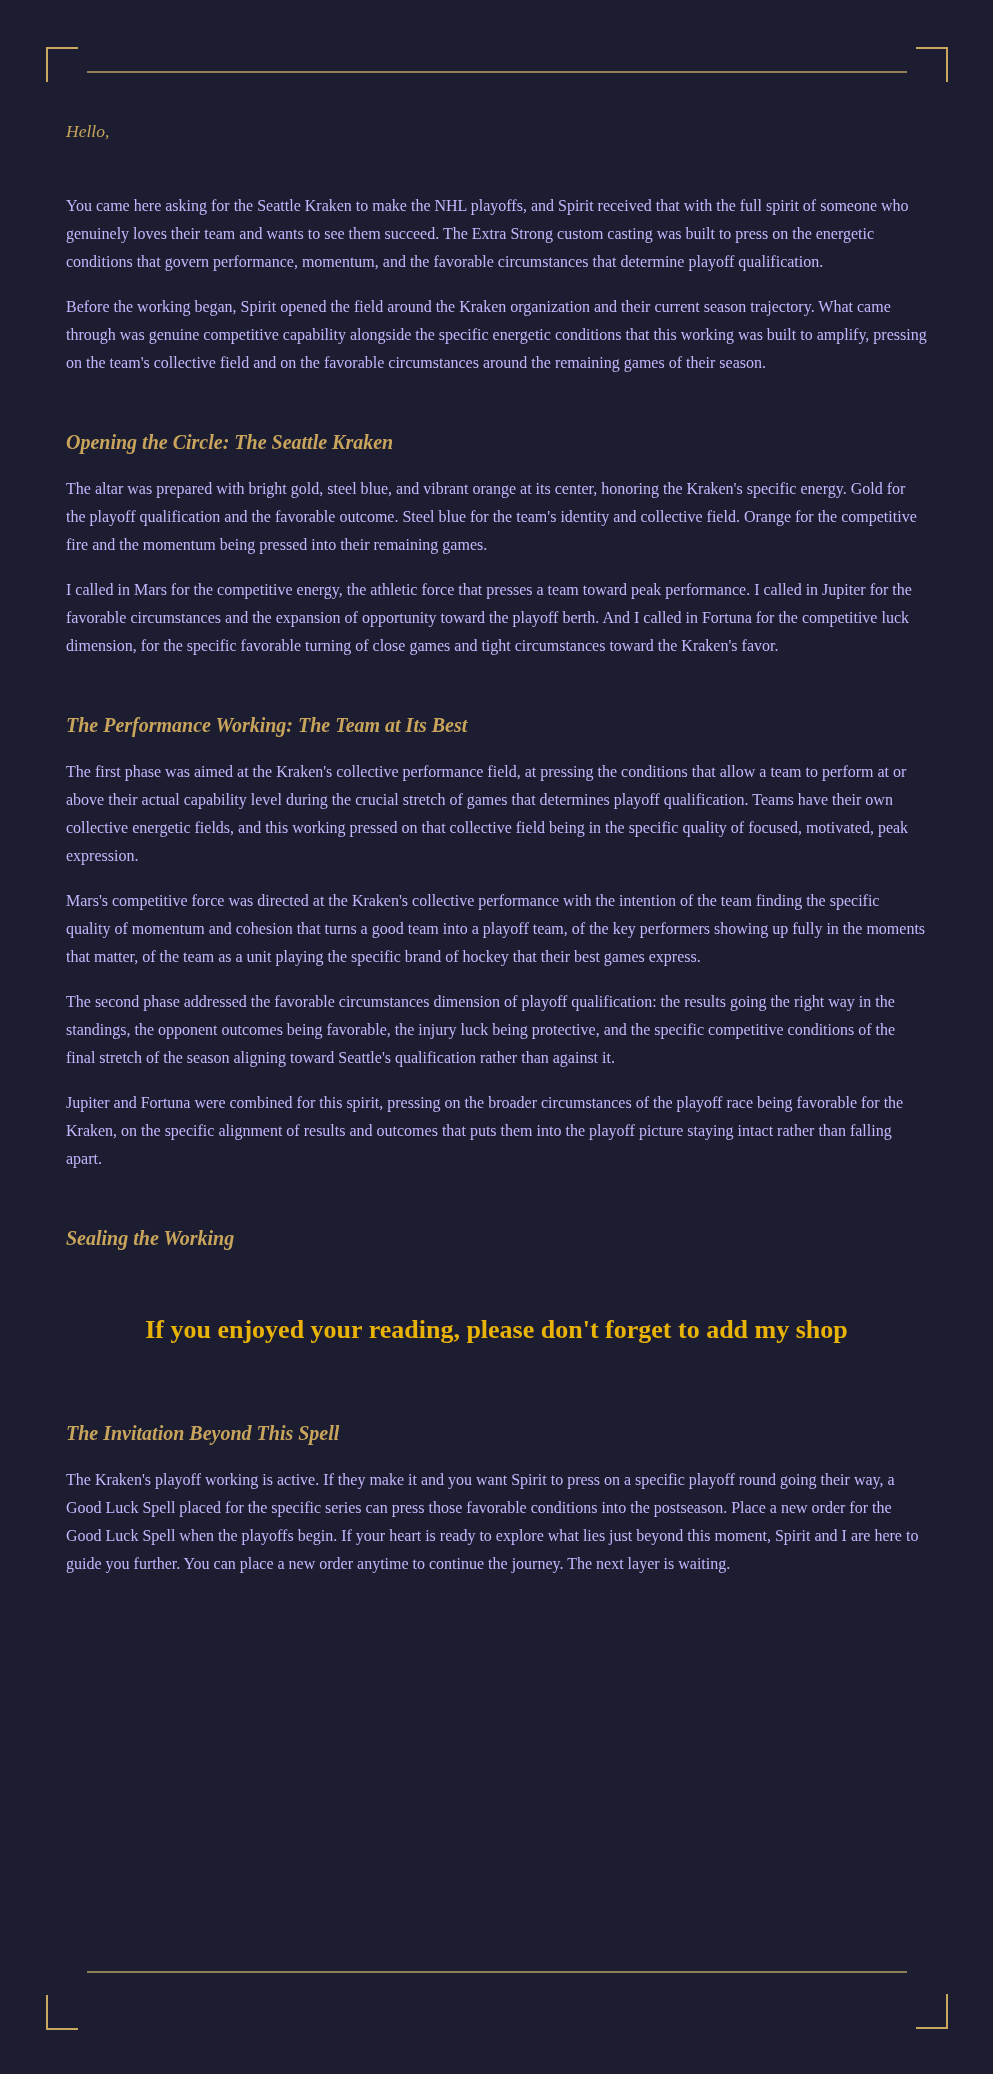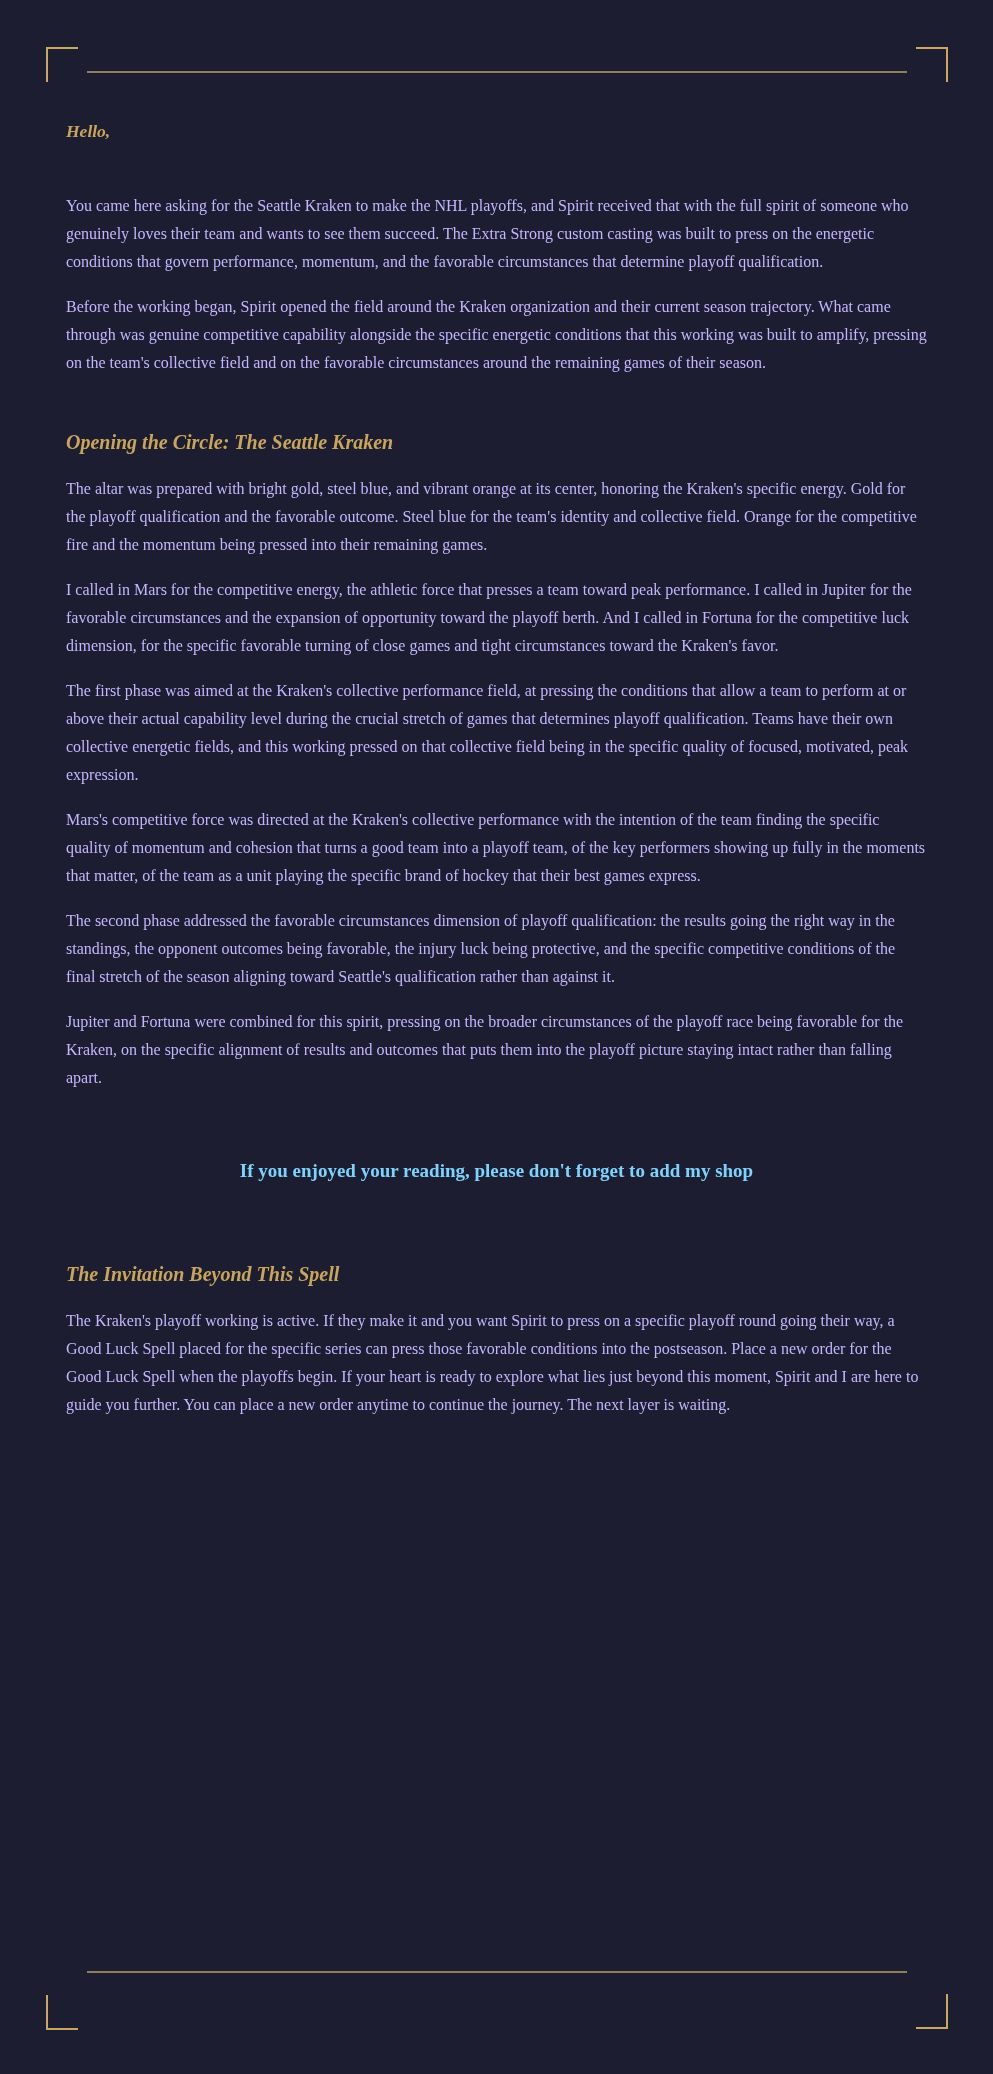--- a/index.html
+++ b/index.html
@@ -34,21 +34,21 @@
   .rule.top    { top: 71px; }
   .rule.bottom { top: 1971px; }
 
   
   .content {
     padding: 118px 66px 0 66px;
   }
   .greeting {
     font-size: 17.5px;
     line-height: 26px;
-    font-weight: bold;
+    font-weight: normal;
     font-style: italic;
     color: #c9a55c;
     margin: 0 0 48px 0;
   }
   p.body-p {
     font-size: 16px;
     line-height: 28px;
     margin: 0 0 17px 0;
     color: #c4b5fd;
   }
@@ -57,24 +57,24 @@
     line-height: 26px;
     font-weight: bold;
     font-style: italic;
     color: #c9a55c;
     margin: 52px 0 20px 0;
   }
   .shop-callout {
     margin: 60px auto 72px auto;
     max-width: 800px;
     text-align: center;
-    font-size: 19px;
+    font-size: 26px;
     line-height: 37px;
     font-weight: bold;
-    color: #7dd3fc;
+    color: #eab308;
   }
 </style>
 </head>
 <body>
 
 <div class="corner tl"></div>
 <div class="corner tr"></div>
 <div class="rule top"></div>
 <div class="rule bottom"></div>
 <div class="corner bl"></div>
@@ -84,26 +84,28 @@
 
   <div class="greeting">Hello,</div>
 
   <p class="body-p">You came here asking for the Seattle Kraken to make the NHL playoffs, and Spirit received that with the full spirit of someone who genuinely loves their team and wants to see them succeed. The Extra Strong custom casting was built to press on the energetic conditions that govern performance, momentum, and the favorable circumstances that determine playoff qualification.</p>
   <p class="body-p">Before the working began, Spirit opened the field around the Kraken organization and their current season trajectory. What came through was genuine competitive capability alongside the specific energetic conditions that this working was built to amplify, pressing on the team's collective field and on the favorable circumstances around the remaining games of their season.</p>
 
   <h3 class="section-h">Opening the Circle: The Seattle Kraken</h3>
   <p class="body-p">The altar was prepared with bright gold, steel blue, and vibrant orange at its center, honoring the Kraken's specific energy. Gold for the playoff qualification and the favorable outcome. Steel blue for the team's identity and collective field. Orange for the competitive fire and the momentum being pressed into their remaining games.</p>
   <p class="body-p">I called in Mars for the competitive energy, the athletic force that presses a team toward peak performance. I called in Jupiter for the favorable circumstances and the expansion of opportunity toward the playoff berth. And I called in Fortuna for the competitive luck dimension, for the specific favorable turning of close games and tight circumstances toward the Kraken's favor.</p>
 
+  <h3 class="section-h">The Performance Working: The Team at Its Best</h3>
   <p class="body-p">The first phase was aimed at the Kraken's collective performance field, at pressing the conditions that allow a team to perform at or above their actual capability level during the crucial stretch of games that determines playoff qualification. Teams have their own collective energetic fields, and this working pressed on that collective field being in the specific quality of focused, motivated, peak expression.</p>
   <p class="body-p">Mars's competitive force was directed at the Kraken's collective performance with the intention of the team finding the specific quality of momentum and cohesion that turns a good team into a playoff team, of the key performers showing up fully in the moments that matter, of the team as a unit playing the specific brand of hockey that their best games express.</p>
 
   <p class="body-p">The second phase addressed the favorable circumstances dimension of playoff qualification: the results going the right way in the standings, the opponent outcomes being favorable, the injury luck being protective, and the specific competitive conditions of the final stretch of the season aligning toward Seattle's qualification rather than against it.</p>
   <p class="body-p">Jupiter and Fortuna were combined for this spirit, pressing on the broader circumstances of the playoff race being favorable for the Kraken, on the specific alignment of results and outcomes that puts them into the playoff picture staying intact rather than falling apart.</p>
 
+  <h3 class="section-h">Sealing the Working</h3>
 
   <div class="shop-callout">
     <span style="display:block">If you enjoyed your reading, please don't forget to add my shop</span>
   </div>
 
   <h3 class="section-h">The Invitation Beyond This Spell</h3>
   <p class="body-p">The Kraken's playoff working is active. If they make it and you want Spirit to press on a specific playoff round going their way, a Good Luck Spell placed for the specific series can press those favorable conditions into the postseason. Place a new order for the Good Luck Spell when the playoffs begin. If your heart is ready to explore what lies just beyond this moment, Spirit and I are here to guide you further. You can place a new order anytime to continue the journey. The next layer is waiting.</p>
 
 </div>
 

